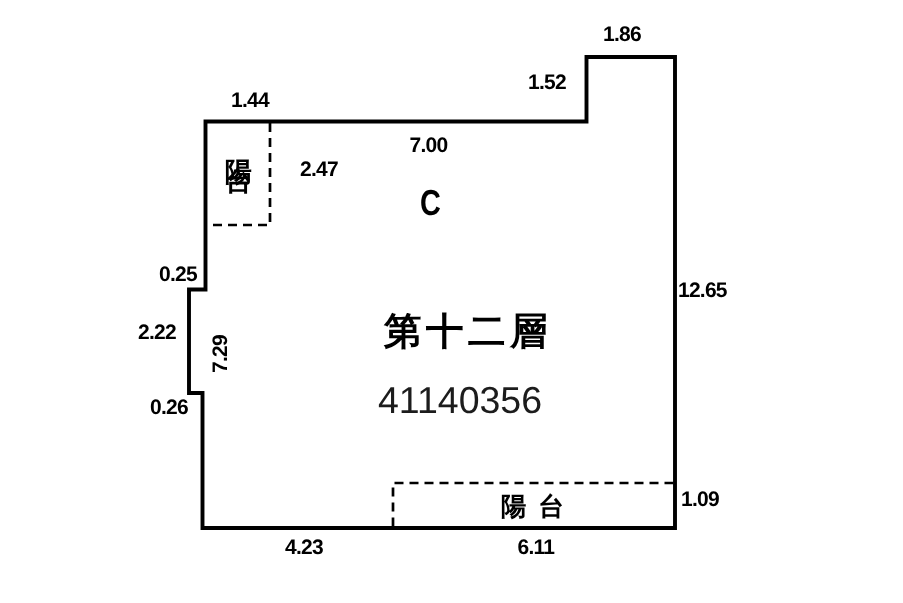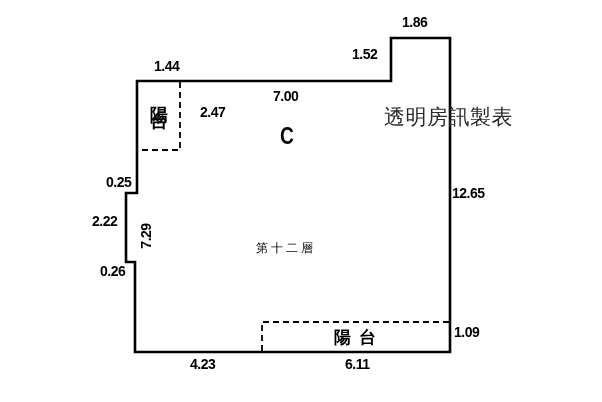--- a/index.html
+++ b/index.html
@@ -63,24 +63,23 @@
     font-size: 17px;
     letter-spacing: 8px;
   }
   .unit-label {
     font-size: 24px;
     font-weight: bold;
     transform: scaleX(0.8);
     transform-origin: left top;
   }
   .floor-label {
-    font-size: 12px;
-    font-weight: normal;
+    font-size: 25px;
+    font-weight: bold;
     letter-spacing: 3px;
-    margin-top: 36px;
   }
   .big-num {
     font-size: 25px;
     color: #1c1c1c;
     letter-spacing: 0px;
   }
   .watermark {
     font-size: 21px;
     color: #2a2a2a;
     letter-spacing: 0.5px;
@@ -124,17 +123,17 @@
   <div class="lbl dim" style="left:345px; top:356px;">6.11</div>
 
   <div class="lbl cjk-bold balcony-vert" style="left:147px; top:92px;">陽台</div>
 
   <div class="lbl cjk-bold balcony-horiz" style="left:334px; top:326px;">陽台</div>
 
   <div class="lbl unit-label" style="left:280px; top:122px;">C</div>
 
   <div class="lbl cjk-bold floor-label" style="left:256px; top:204px;">第十二層</div>
 
+  <div class="lbl big-num" style="left:252px; top:253px;">41140356</div>
 
 
-  <div class="lbl watermark" style="left:384px; top:103px;">透明房訊製表</div>
 
 </div>
 
 </body></html>

